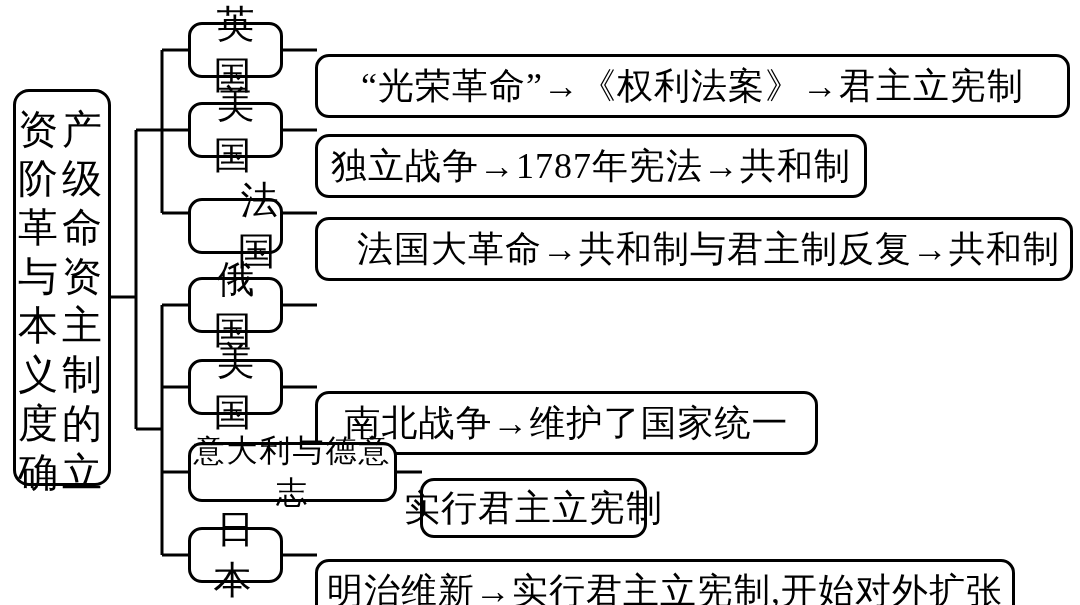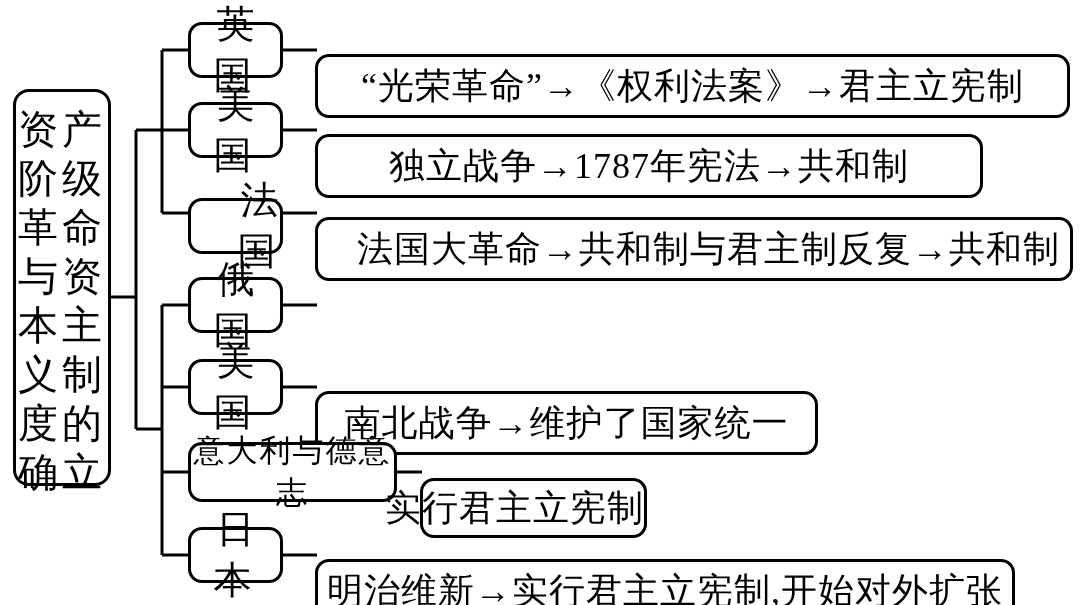--- a/index.html
+++ b/index.html
@@ -62,26 +62,26 @@
   .detail-box {
     left: 315px;
     height: 64px;
     font-size: 36px;
     letter-spacing: 1px;
     white-space: nowrap;
     margin-top: 36px;
   }
   
   .r1l { top: 22px; }                          .r1d { top: 18px;  width: 755px; }
-  .r2l { top: 102px; }                         .r2d { top: 98px;  width: 668px; }
+  .r2l { top: 102px; }                         .r2d { top: 98px;  width: 552px; }
   .r3l { top: 198px; padding-left: 48px; }                         .r3d { top: 181px; width: 758px; padding-left: 29px; }
   .r4l { top: 277px; }                         .r4d { top: 273px; width: 652px; }
   .r5l { top: 359px; }                         .r5d { top: 355px; width: 503px; }
   .r6l { top: 442px; width: 209px; height: 60px; font-size: 31px; letter-spacing: 2px; }
-  .r6d { top: 442px; left: 420px; width: 227px; height: 60px; justify-content: flex-end; }
+  .r6d { top: 442px; left: 420px; width: 227px; height: 60px; }
   .r7l { top: 527px; }                         .r7d { top: 523px; width: 700px; }
 </style>
 </head>
 <body>
 
 <div class="canvas">
 
   <svg class="connector-svg" viewBox="0 0 1080 605" xmlns="http://www.w3.org/2000/svg">
     <g stroke="#000000" stroke-width="3" fill="none">
 

